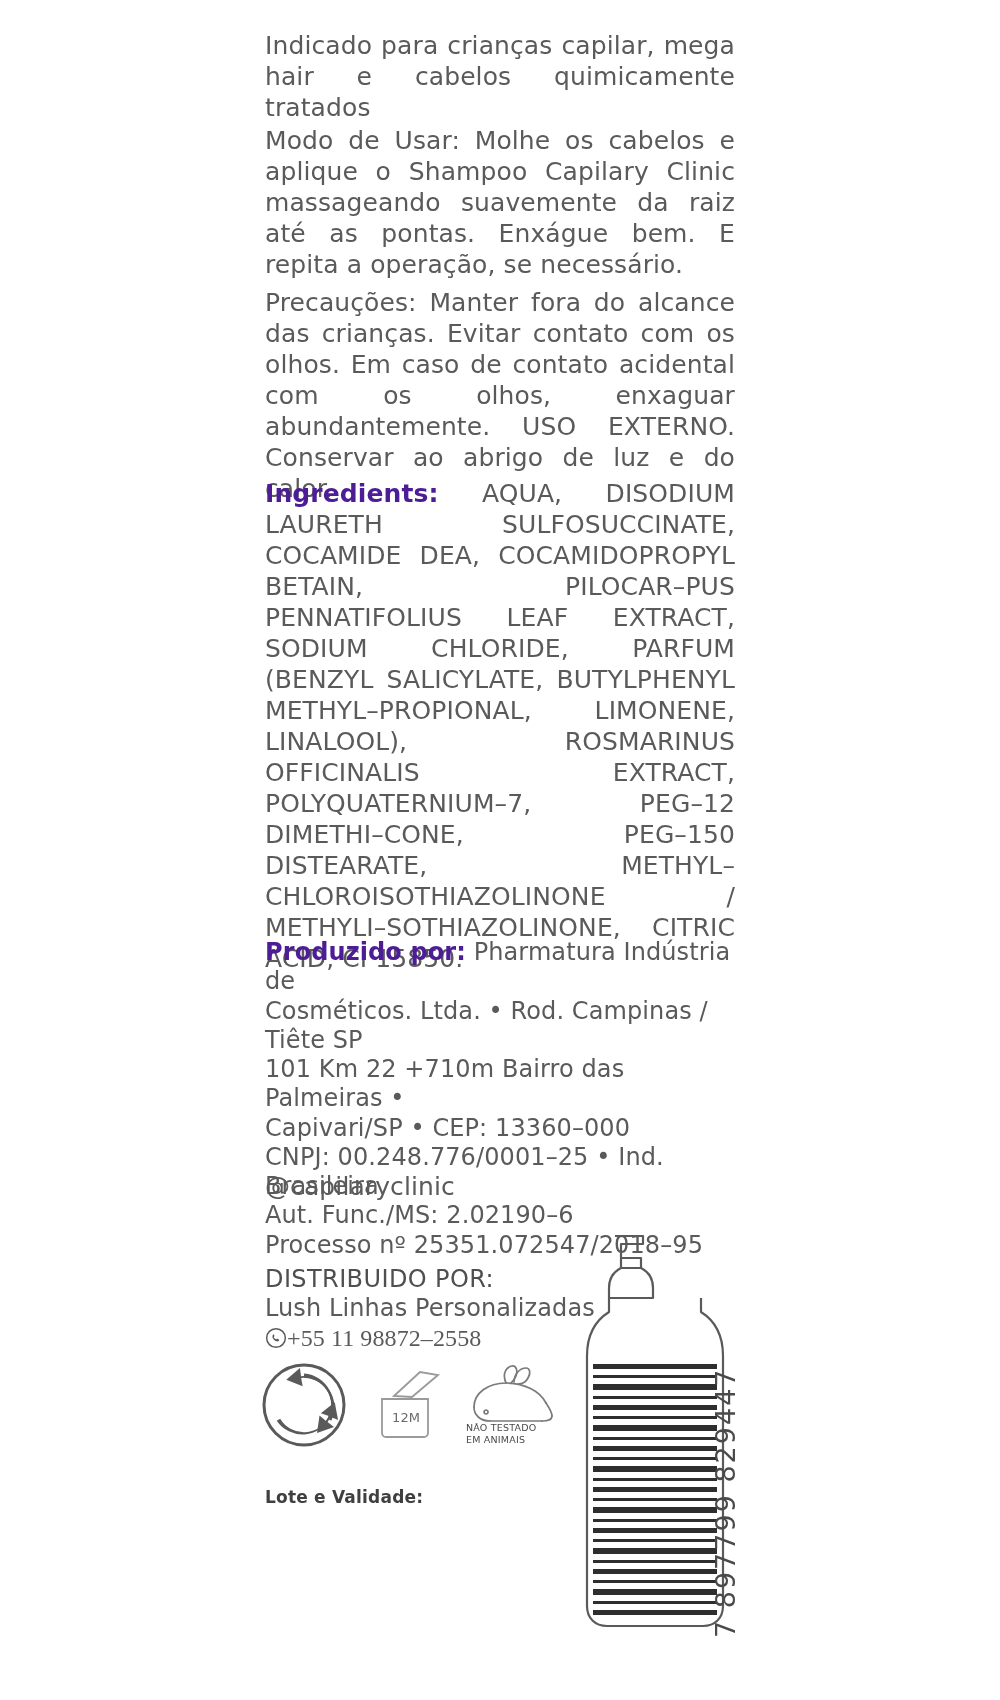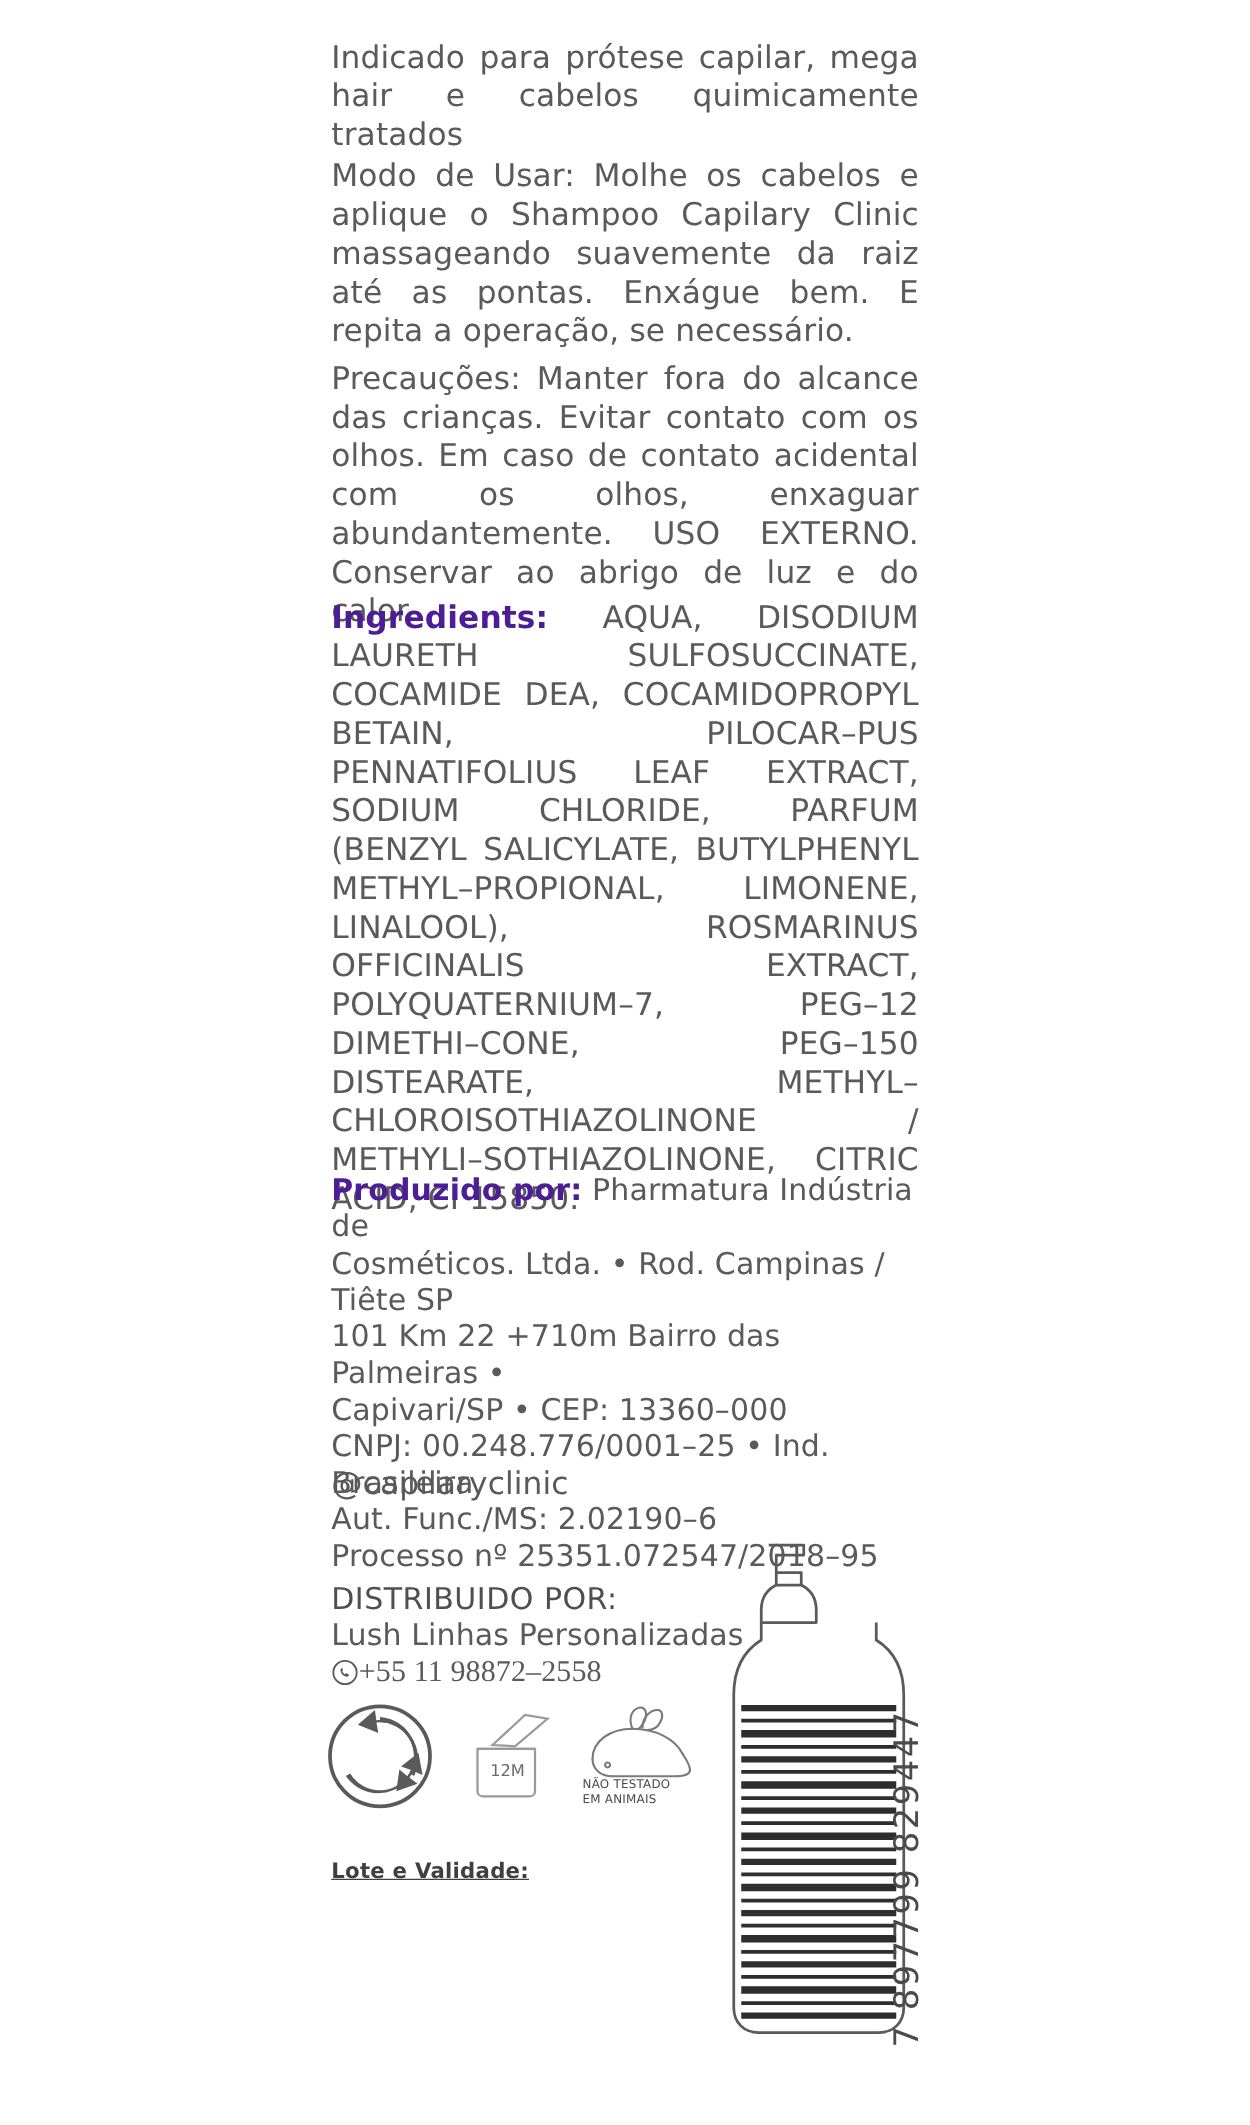--- a/index.html
+++ b/index.html
@@ -43,21 +43,21 @@
 
   .s-prod p, .s-sac p, .s-dist p { text-align: left; line-height: 1.22; }
   .s-prod p { font-size: 24px; }
   .s-sac p  { font-size: 25px; }
   .s-dist p { font-size: 24px; }
   .dist-title { font-weight: normal; color: #4f4f4f; letter-spacing: 0.4px; }
 
   .wa-line { display: flex; align-items: center; gap: 0; font-family: Liberation Serif, serif; }
   .wa-icon { display: inline-block; width: 22px; height: 22px; flex: none; }
 
-  .s-lote p { font-size: 17px; color: #3f3f3f; font-weight: bold; letter-spacing: 0.2px; text-decoration: underline; }
+  .s-lote p { font-size: 17px; color: #3f3f3f; font-weight: bold; letter-spacing: 0.2px; }
 
   
   .icon-row { display: flex; align-items: flex-end; gap: 18px; }
   .recycle { width: 84px; height: 84px; }
   .pao { width: 84px; height: 84px; position: relative; }
   .pao-label {
     position: absolute;
     left: 0; right: 0; bottom: 22px;
     text-align: center;
     font-size: 13px;
@@ -97,21 +97,21 @@
     white-space: nowrap;
     font-family: "DejaVu Sans", "Liberation Sans", sans-serif;
   }
 </style>
 </head>
 <body>
 
 <div class="page">
 
   <div class="s-indicado">
-    <p>Indicado para prótese capilar, mega hair e cabelos quimicamente tratados</p>
+    <p>Indicado para crianças capilar, mega hair e cabelos quimicamente tratados</p>
   </div>
 
   <div class="s-modo">
     <p>Modo de Usar: Molhe os cabelos e aplique o Shampoo Capilary Clinic massageando suavemente da raiz até as pontas. Enxágue bem. E repita a operação, se necessário.</p>
   </div>
 
   <div class="s-prec">
     <p>Precauções: Manter fora do alcance das crianças. Evitar contato com os olhos. Em caso de contato acidental com os olhos, enxaguar abundantemente. USO EXTERNO. Conservar ao abrigo de luz e do calor.</p>
   </div>
 

